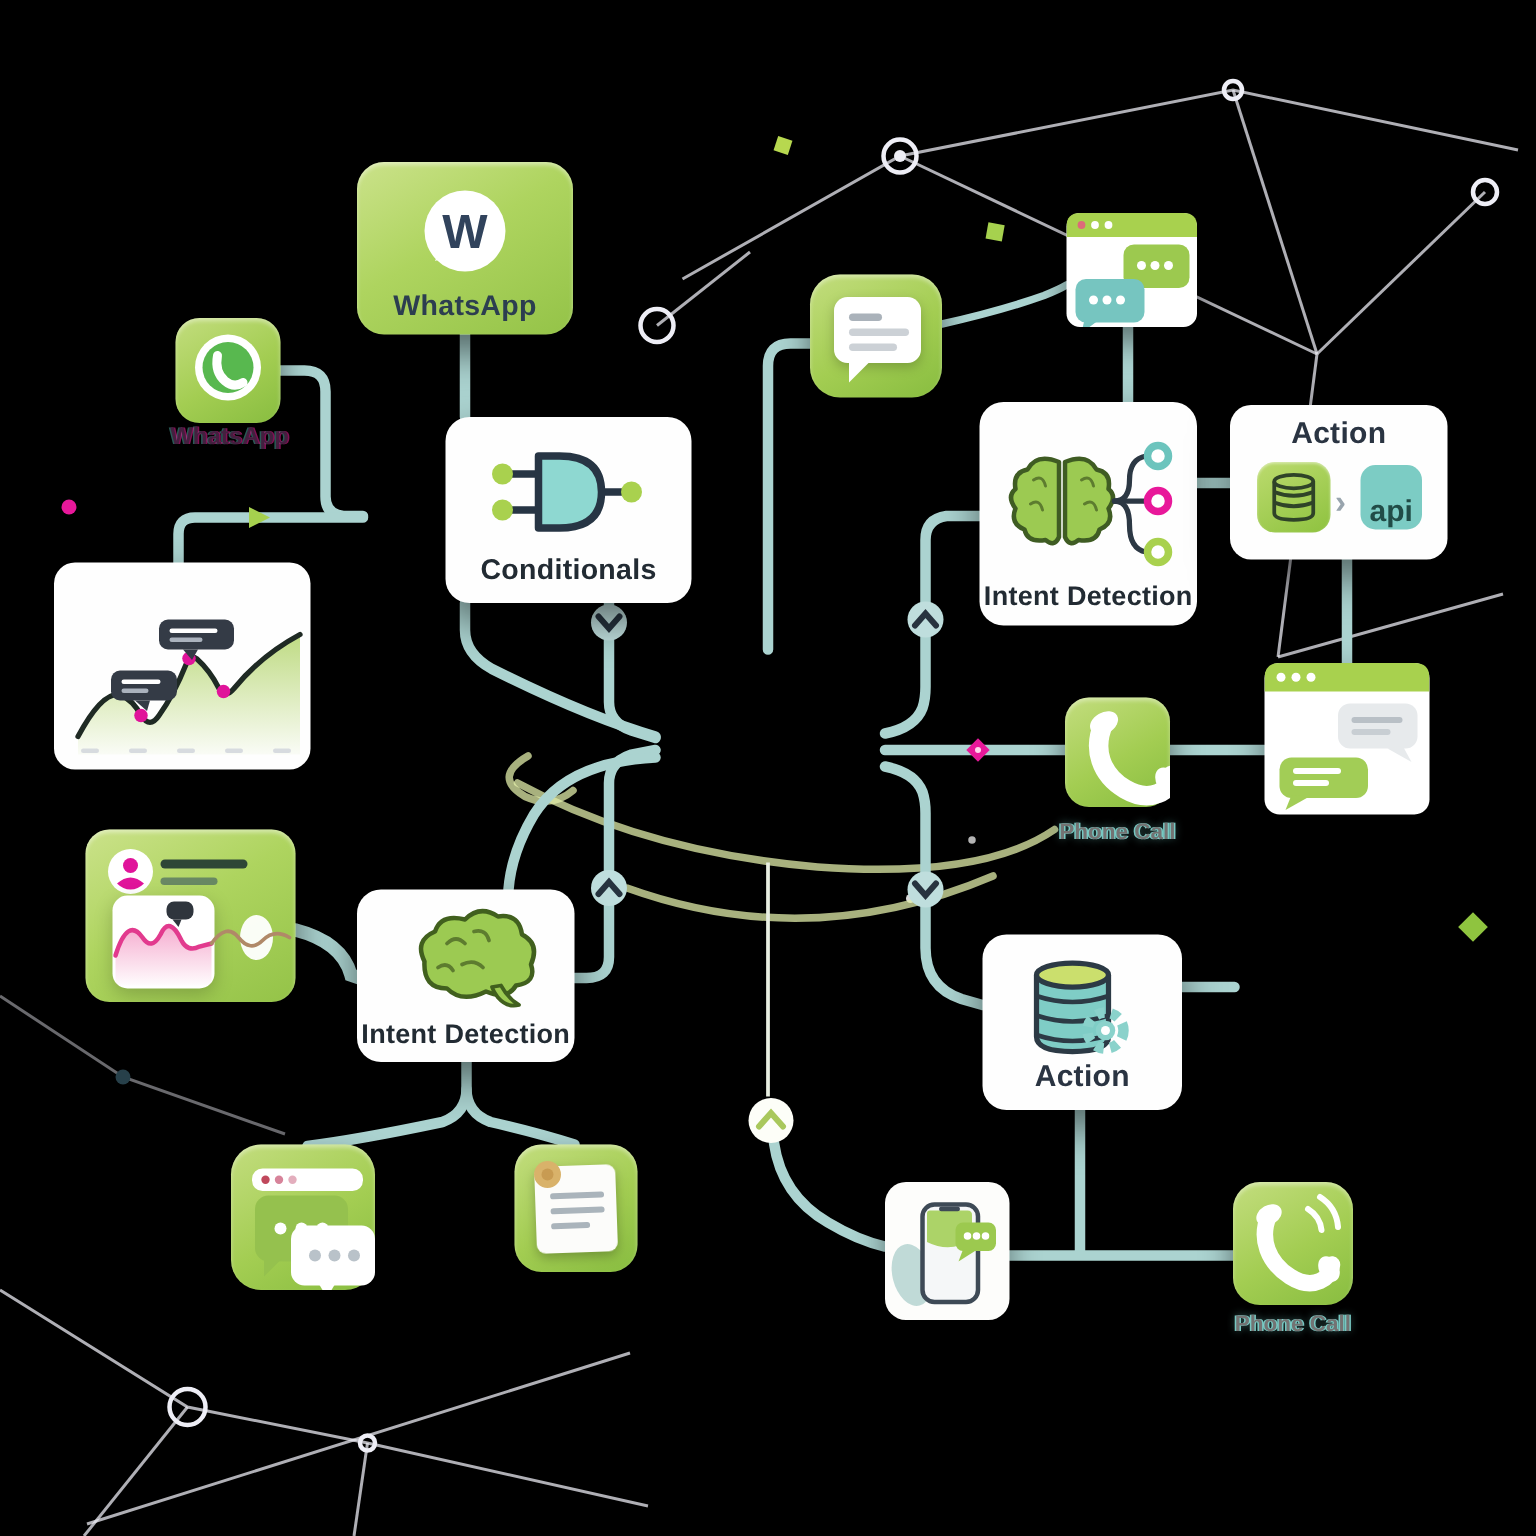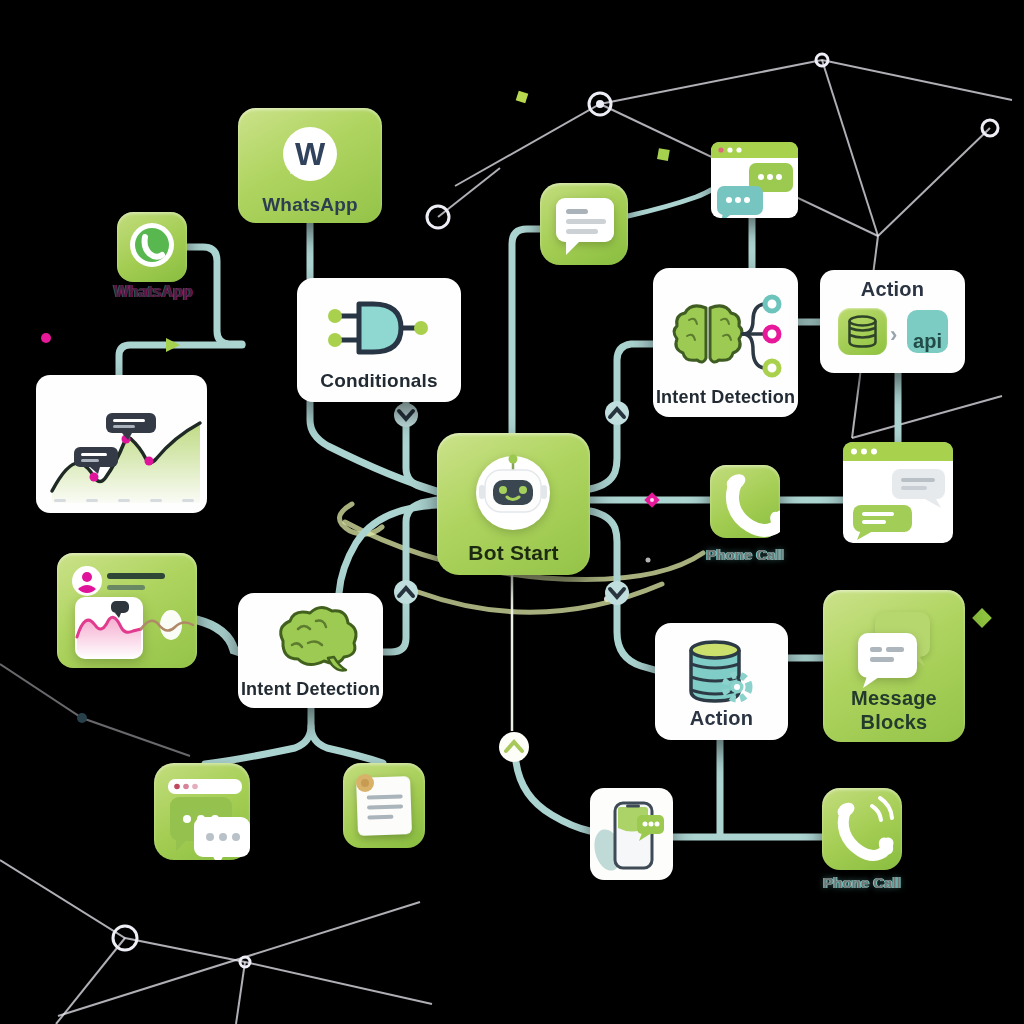--- a/index.html
+++ b/index.html
@@ -242,35 +242,20 @@
         <rect x="14" y="14" width="54" height="58" rx="6" fill="#fcfcfa" style="filter:drop-shadow(0 3px 4px rgba(0,0,0,.25));"></rect>
         <rect x="24" y="32" width="36" height="4" rx="2" fill="#aab4bb"></rect>
         <rect x="24" y="42" width="36" height="4" rx="2" fill="#aab4bb"></rect>
         <rect x="24" y="52" width="26" height="4" rx="2" fill="#aab4bb"></rect>
       </g>
       <circle cx="22" cy="20" r="9" fill="#d9b26a"></circle>
       <circle cx="22" cy="20" r="4" fill="#c89b52"></circle>
     </svg>
   </div>
 
-  <div class="node green-node" style="left:437px;top:433px;width:153px;height:142px;">
-    <svg width="153" height="142" viewBox="0 0 153 142" style="position:absolute;left:0;top:0;">
-      <circle cx="76" cy="60" r="37" fill="#ffffff" style="filter:drop-shadow(0 3px 5px rgba(0,0,0,.18));"></circle>
-      <line x1="76" y1="29" x2="76" y2="37" stroke="#8aa35a" stroke-width="2.5"></line>
-      <circle cx="76" cy="26" r="4.5" fill="#9cc84f"></circle>
-      <rect x="48" y="37" width="56" height="42" rx="16" fill="#fdfdfd" stroke="#e4e8eb" stroke-width="1.5"></rect>
-      <rect x="42" y="52" width="6" height="14" rx="3" fill="#e3e7ea"></rect>
-      <rect x="104" y="52" width="6" height="14" rx="3" fill="#e3e7ea"></rect>
-      <rect x="56" y="47" width="40" height="25" rx="10" fill="#3a4750"></rect>
-      <circle cx="66" cy="57" r="4" fill="#a5d05c"></circle>
-        <circle cx="86" cy="57" r="4" fill="#a5d05c"></circle>
-      <path d="M70,64 Q76,69 82,64" stroke="#a5d05c" stroke-width="3" fill="none" stroke-linecap="round"></path>
-    </svg>
-    <div class="node-label" style="top:108px;font-size:21px;color:#1d2a12;">Bot Start</div>
-  </div>
 
   <div class="node green-icon" style="left:540px;top:183px;width:88px;height:82px;">
     <svg width="88" height="82" viewBox="0 0 88 82">
       <rect x="16" y="15" width="58" height="44" rx="9" fill="#ffffff" style="filter:drop-shadow(0 3px 4px rgba(0,0,0,.2));"></rect>
       <path d="M26,58 L26,72 L40,58 Z" fill="#ffffff"></path>
       <rect x="26" y="26" width="22" height="5" rx="2.5" fill="#aab2ba"></rect>
       <rect x="26" y="36" width="40" height="5" rx="2.5" fill="#ccd1d6"></rect>
       <rect x="26" y="46" width="32" height="5" rx="2.5" fill="#ccd1d6"></rect>
     </svg>
   </div>
@@ -371,32 +356,20 @@
       <ellipse cx="60" cy="27" rx="24" ry="8" fill="#cbdf6d" stroke="#2c3a45" stroke-width="3.5"></ellipse>
       <g>
         <circle cx="82" cy="64" r="12" fill="none" stroke="#8ad2cb" stroke-width="7" stroke-dasharray="5.5 4.5"></circle>
         <circle cx="82" cy="64" r="6.5" fill="#8ad2cb"></circle>
         <circle cx="82" cy="64" r="3" fill="#ffffff"></circle>
       </g>
     </svg>
     <div class="node-label" style="top:84px;font-size:20px;color:#2a3442;">Action</div>
   </div>
 
-  <div class="node green-node" style="left:823px;top:590px;width:142px;height:152px;border-radius:18px;">
-    <svg width="142" height="152" viewBox="0 0 142 152" style="position:absolute;left:0;top:0;">
-      <rect x="52" y="22" width="55" height="45" rx="10" fill="#b6d76e" style="filter:drop-shadow(0 2px 3px rgba(0,0,0,.15));"></rect>
-      <path d="M96,65 L102,76 L86,66 Z" fill="#b6d76e"></path>
-      <rect x="35" y="43" width="59" height="45" rx="10" fill="#ffffff" style="filter:drop-shadow(0 3px 5px rgba(0,0,0,.2));"></rect>
-      <path d="M44,86 L40,98 L56,87 Z" fill="#ffffff"></path>
-      <rect x="47" y="57" width="12" height="5" rx="2" fill="#aeb6bd"></rect>
-      <rect x="63" y="57" width="18" height="5" rx="2" fill="#aeb6bd"></rect>
-      <rect x="47" y="67" width="24" height="5" rx="2" fill="#aeb6bd"></rect>
-    </svg>
-    <div class="node-label" style="top:96px;font-size:20px;line-height:1.2;color:#233b2c;padding:0 14px;">Message Blocks</div>
-  </div>
 
   <div class="node green-icon" style="left:822px;top:788px;width:80px;height:82px;border-radius:18px;">
     <svg width="80" height="82" viewBox="0 0 80 82">
       <path d="M24,22 Q19,34 23,45 Q27,56 38,63 Q49,70 58,66 Q65,63 66,55" stroke="#ffffff" stroke-width="11" fill="none" stroke-linecap="round"></path>
       <ellipse cx="24" cy="22" rx="9" ry="6.5" fill="#ffffff" transform="rotate(-30 24 22)"></ellipse>
       <ellipse cx="64" cy="58" rx="6.5" ry="9" fill="#ffffff" transform="rotate(-30 64 58)"></ellipse>
       <path d="M50,18 Q58,23 59,32" stroke="#ffffff" stroke-width="4" fill="none" stroke-linecap="round"></path>
       <path d="M58,10 Q69,17 70,30" stroke="#ffffff" stroke-width="4" fill="none" stroke-linecap="round"></path>
     </svg>
   </div>

